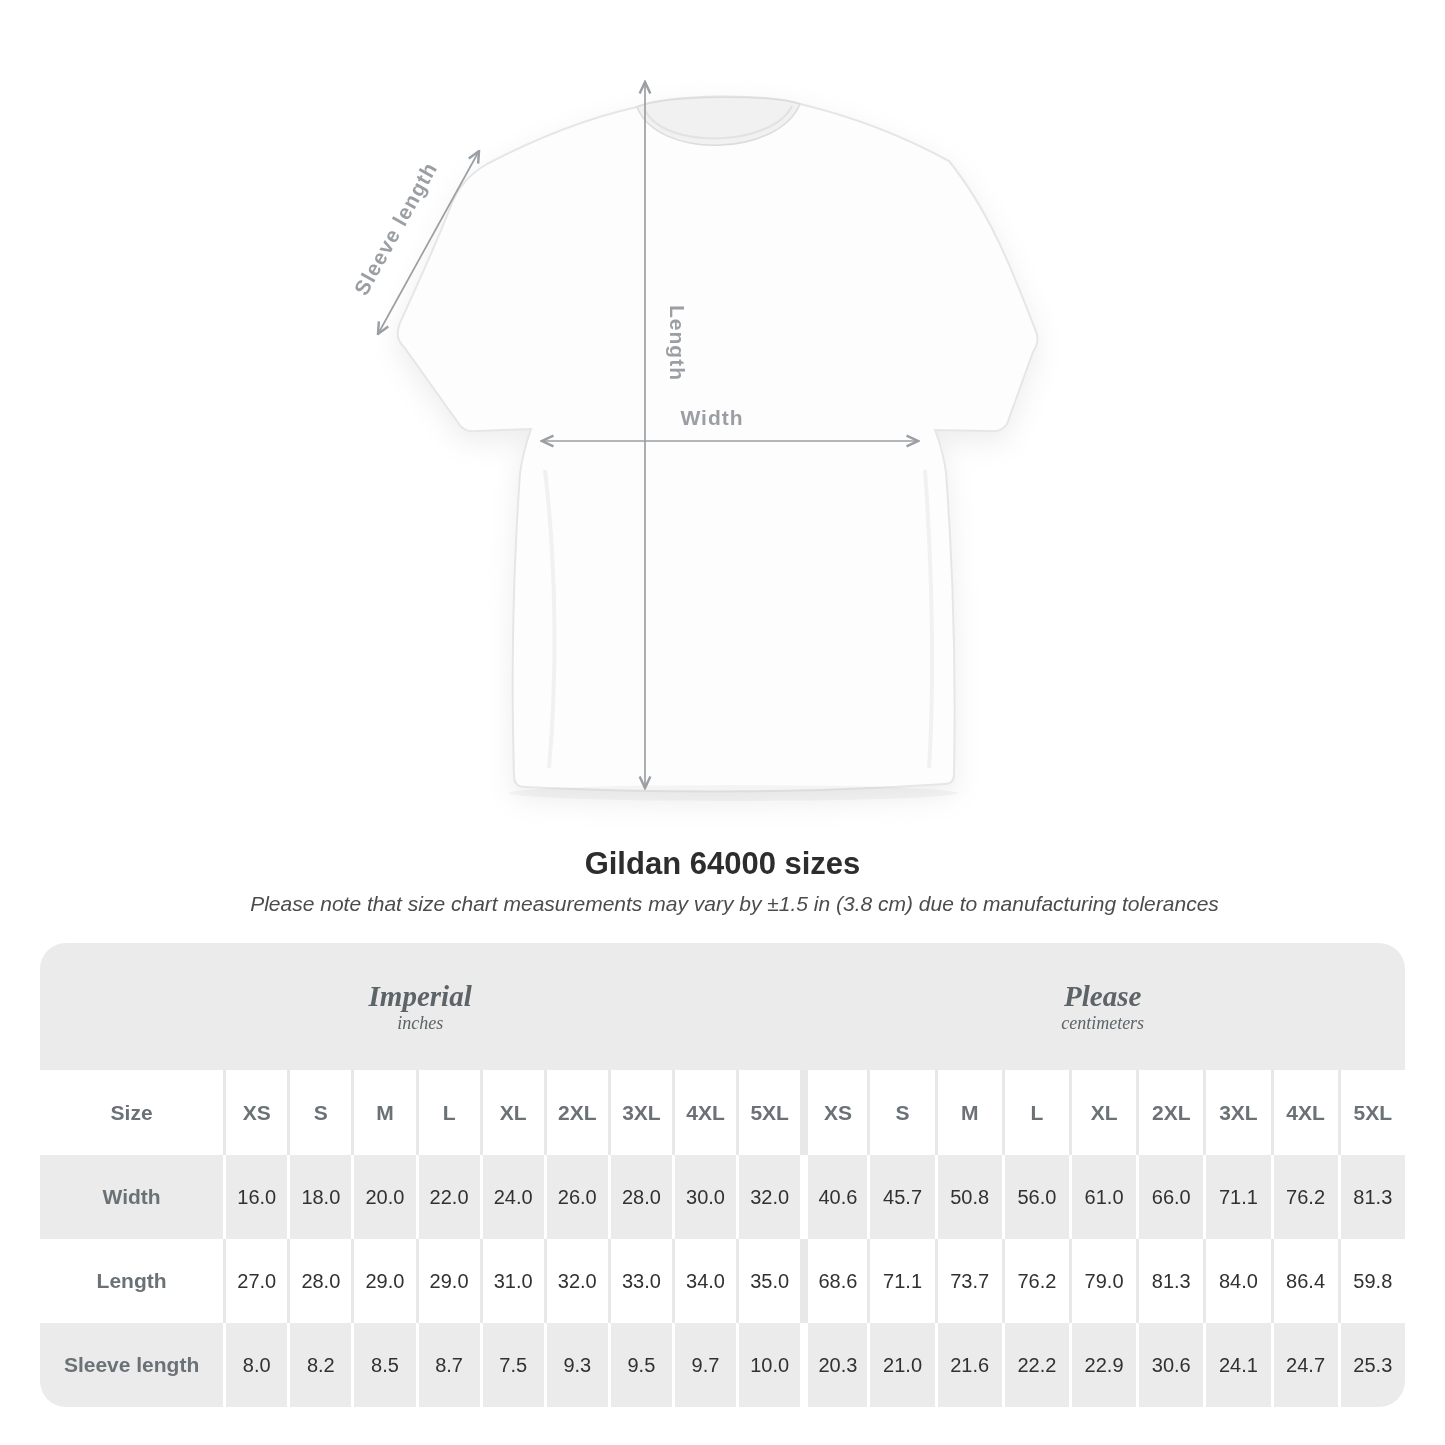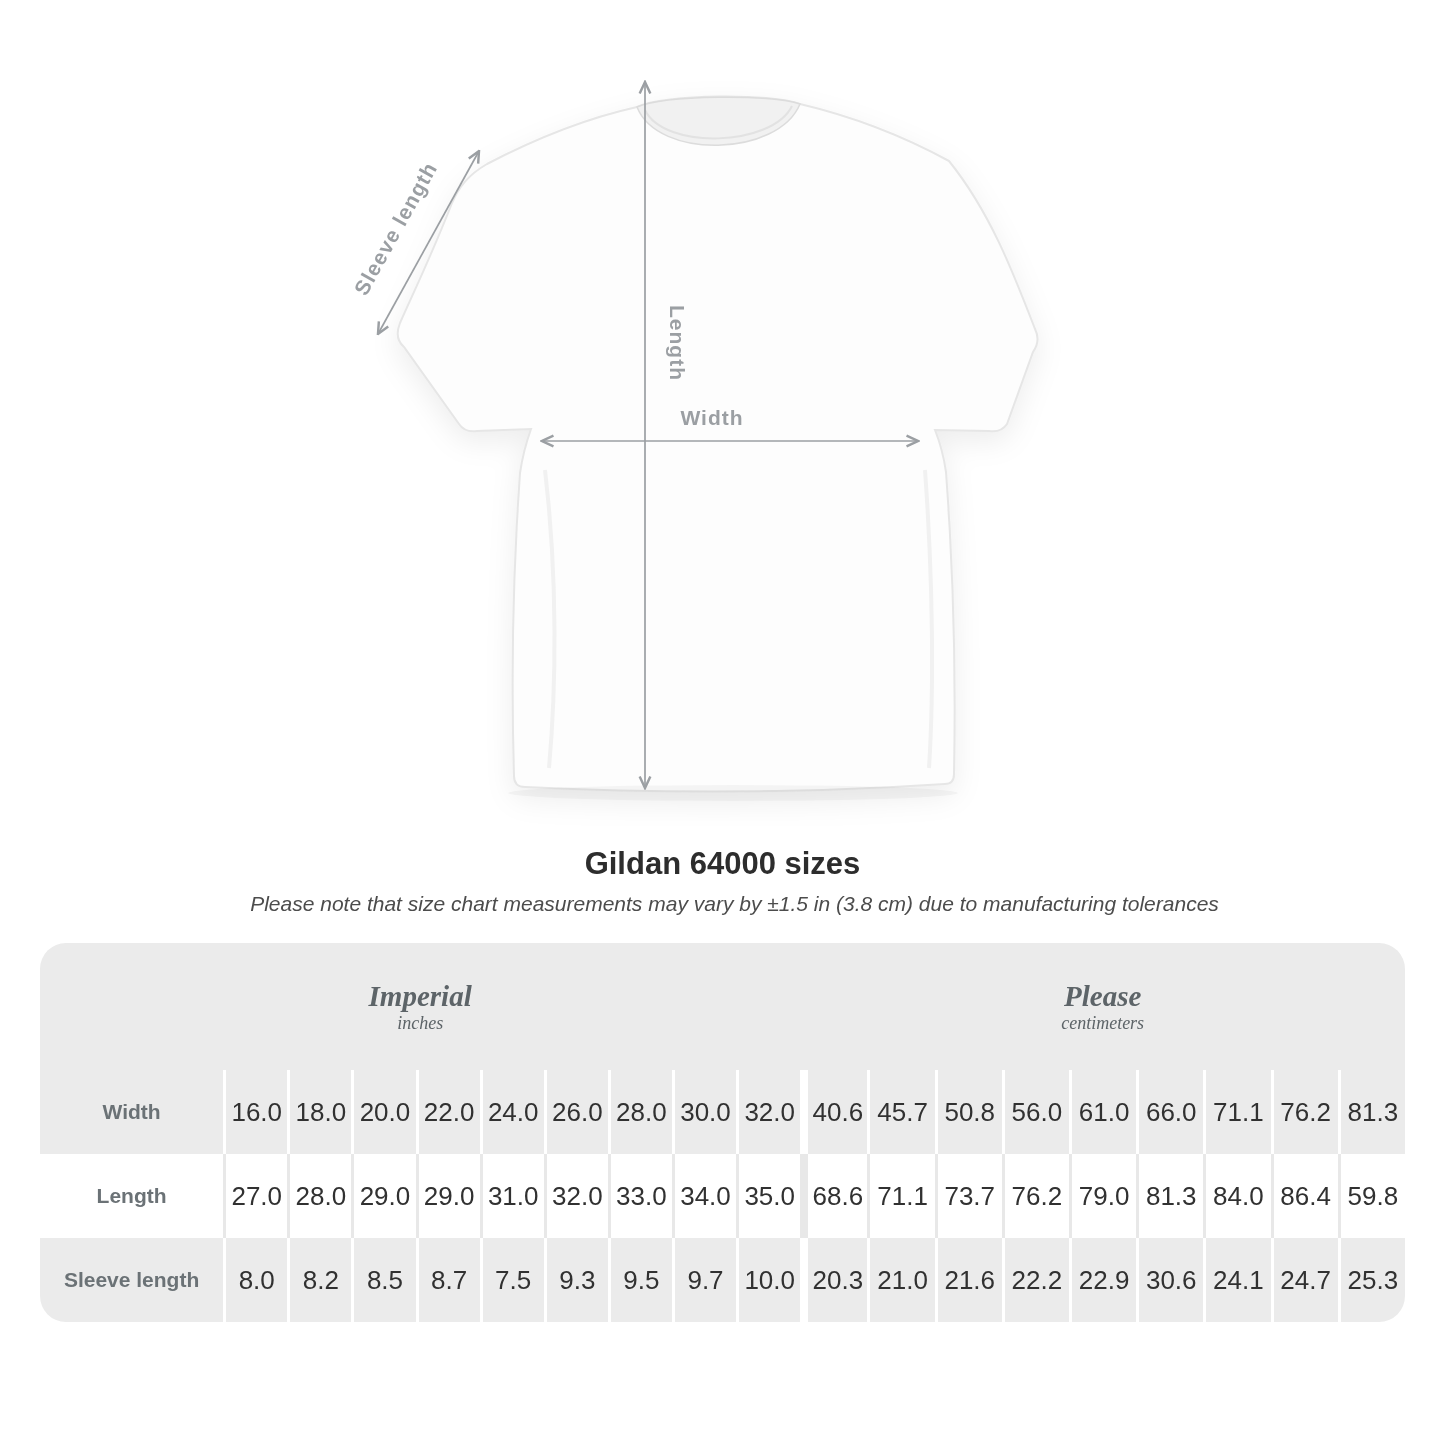--- a/index.html
+++ b/index.html
@@ -26,21 +26,21 @@
   tr.row-sizes{height:85px;}
   tr.row-sizes td{background:#ffffff;}
   tr.band{height:84px;}  tr.band td{background:var(--band);}
   tr.plain{height:84px;} tr.plain td{background:#ffffff;}
   td{vertical-align:middle;}
   td.lbl{text-align:center;font-weight:bold;font-size:21px;color:var(--ltext);}
   td.data{border-left:3px solid #e8e8e8;text-align:center;}
   tr.band td.data{border-left-color:#ffffff;}
   td.sec{border-left-width:8px;}
   td.size-cell{font-weight:bold;font-size:21px;color:var(--ltext);}
-  td.val{font-size:26px;color:var(--vtext);}
+  td.val{font-size:20px;color:var(--vtext);}
 </style>
 </head>
 <body style="--band: #ebebeb; --arrow: #9b9fa3; --htext: #5d6468; --ltext: #6b7276; --vtext: #313131;">
 
 <div class="figure-area">
   <svg width="1445" height="826" viewBox="0 0 1445 826">
     <defs>
       <marker id="arr" viewBox="0 0 10 10" refX="9" refY="5" markerWidth="9" markerHeight="9" orient="auto-start-reverse">
         <path d="M1.5,1.5 L9,5 L1.5,8.5" fill="none" stroke="#9b9fa3" stroke-width="1.6"></path>
       </marker>
@@ -104,20 +104,41 @@
           <div class="group-title">Imperial</div>
           <div class="group-unit">inches</div>
         </td>
         <td colspan="9">
           <div class="group-title">Please</div>
           <div class="group-unit">centimeters</div>
         </td>
       </tr>
     </thead>
     <tbody>
+        <tr class="row-sizes">
+          <td class="lbl">Size</td>
+          <td class="data size-cell">XS</td>
+          <td class="data size-cell">S</td>
+          <td class="data size-cell">M</td>
+          <td class="data size-cell">L</td>
+          <td class="data size-cell">XL</td>
+          <td class="data size-cell">2XL</td>
+          <td class="data size-cell">3XL</td>
+          <td class="data size-cell">4XL</td>
+          <td class="data size-cell">5XL</td>
+          <td class="data size-cell sec">XS</td>
+          <td class="data size-cell">S</td>
+          <td class="data size-cell">M</td>
+          <td class="data size-cell">L</td>
+          <td class="data size-cell">XL</td>
+          <td class="data size-cell">2XL</td>
+          <td class="data size-cell">3XL</td>
+          <td class="data size-cell">4XL</td>
+          <td class="data size-cell">5XL</td>
+        </tr>
         <tr class="band">
           <td class="lbl">Width</td>
           <td class="data val">16.0</td>
           <td class="data val">18.0</td>
           <td class="data val">20.0</td>
           <td class="data val">22.0</td>
           <td class="data val">24.0</td>
           <td class="data val">26.0</td>
           <td class="data val">28.0</td>
           <td class="data val">30.0</td>

